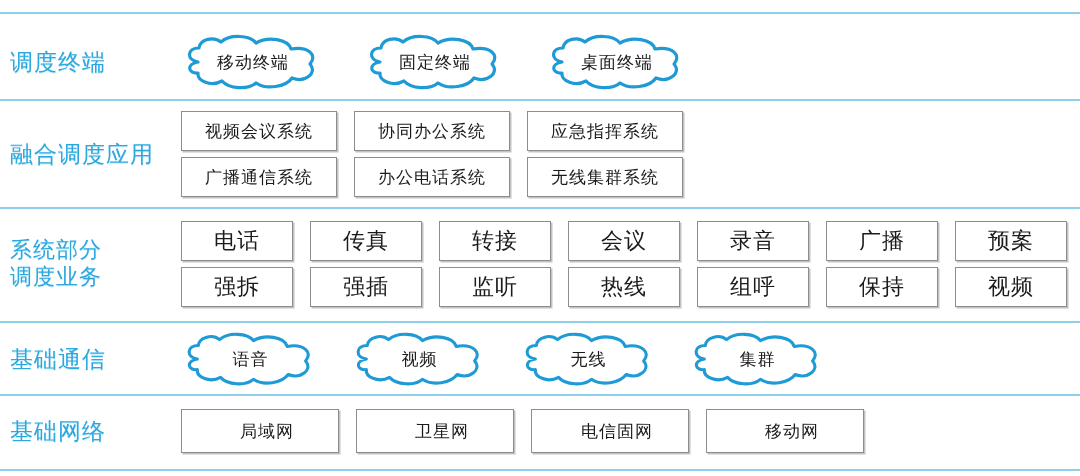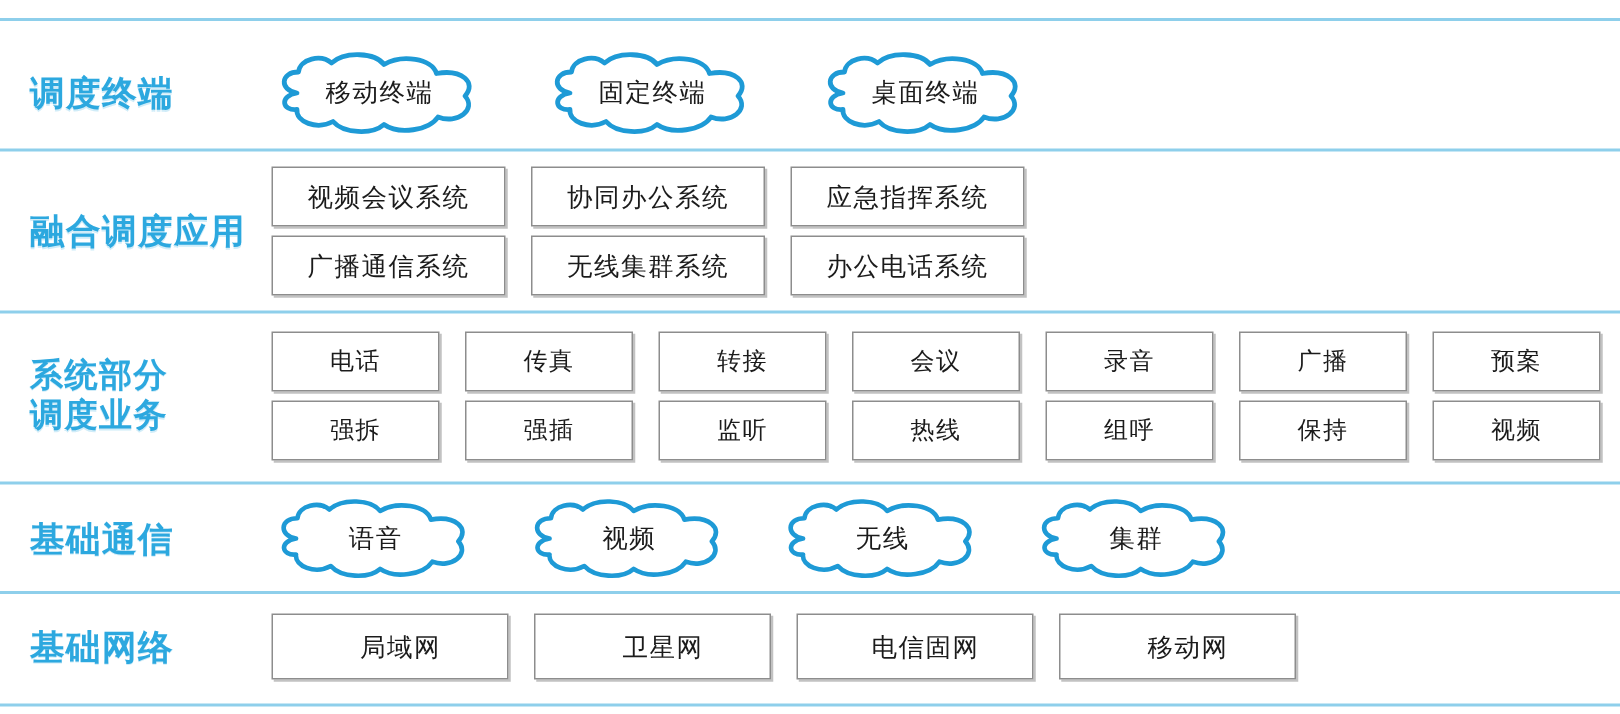--- a/index.html
+++ b/index.html
@@ -35,25 +35,25 @@
     left: 0;
     width: 1080px;
     display: flex;
     align-items: center;
   }
 
   
   .row-label {
     width: 170px;
     flex: 0 0 170px;
-    padding-left: 20px;
+    padding-left: 10px;
     box-sizing: border-box;
     color: #2CA8DF;
     font-size: 23px;
-    font-weight: 700;
+    font-weight: 400;
     letter-spacing: 1px;
     line-height: 1.22;
     white-space: pre-line;
     text-shadow: 0 1px 0 rgba(120,200,235,.35);
   }
   .row-label.two-line { font-size: 22px; }
 
   
   .row-content {
     flex: 1 1 auto;
@@ -70,21 +70,21 @@
     display: flex;
     align-items: center;
     justify-content: center;
     color: #1b1b1b;
     font-size: 17px;
     letter-spacing: 1px;
     box-sizing: border-box;
     margin-left: 11px;
   }
   .box-app   { width: 156px; height: 40px; font-size: 17px; }
-  .box-svc   { width: 112px; height: 40px; font-size: 16px; }
+  .box-svc   { width: 112px; height: 40px; font-size: 22px; }
   .box-net   { width: 158px; height: 44px; font-size: 17px; padding-left: 14px; }
 
   
   .cloud-line { display: flex; align-items: center; }
   .cloud {
     position: relative;
     display: inline-flex;
     align-items: center;
     justify-content: center;
   }
@@ -156,22 +156,22 @@
     <div class="row-label">融合调度应用</div>
     <div class="row-content">
       <div class="grid-rows">
         <div class="grid-line">
           <div class="box box-app">视频会议系统</div>
           <div class="box box-app">协同办公系统</div>
           <div class="box box-app">应急指挥系统</div>
         </div>
         <div class="grid-line">
           <div class="box box-app">广播通信系统</div>
+          <div class="box box-app">办公电话系统</div>
           <div class="box box-app">无线集群系统</div>
-          <div class="box box-app">办公电话系统</div>
         </div>
       </div>
     </div>
   </div>
 
   <div class="row" style="top:218px; height:92px;">
     <div class="row-label two-line">系统部分
 调度业务</div>
     <div class="row-content">
       <div class="grid-rows">

